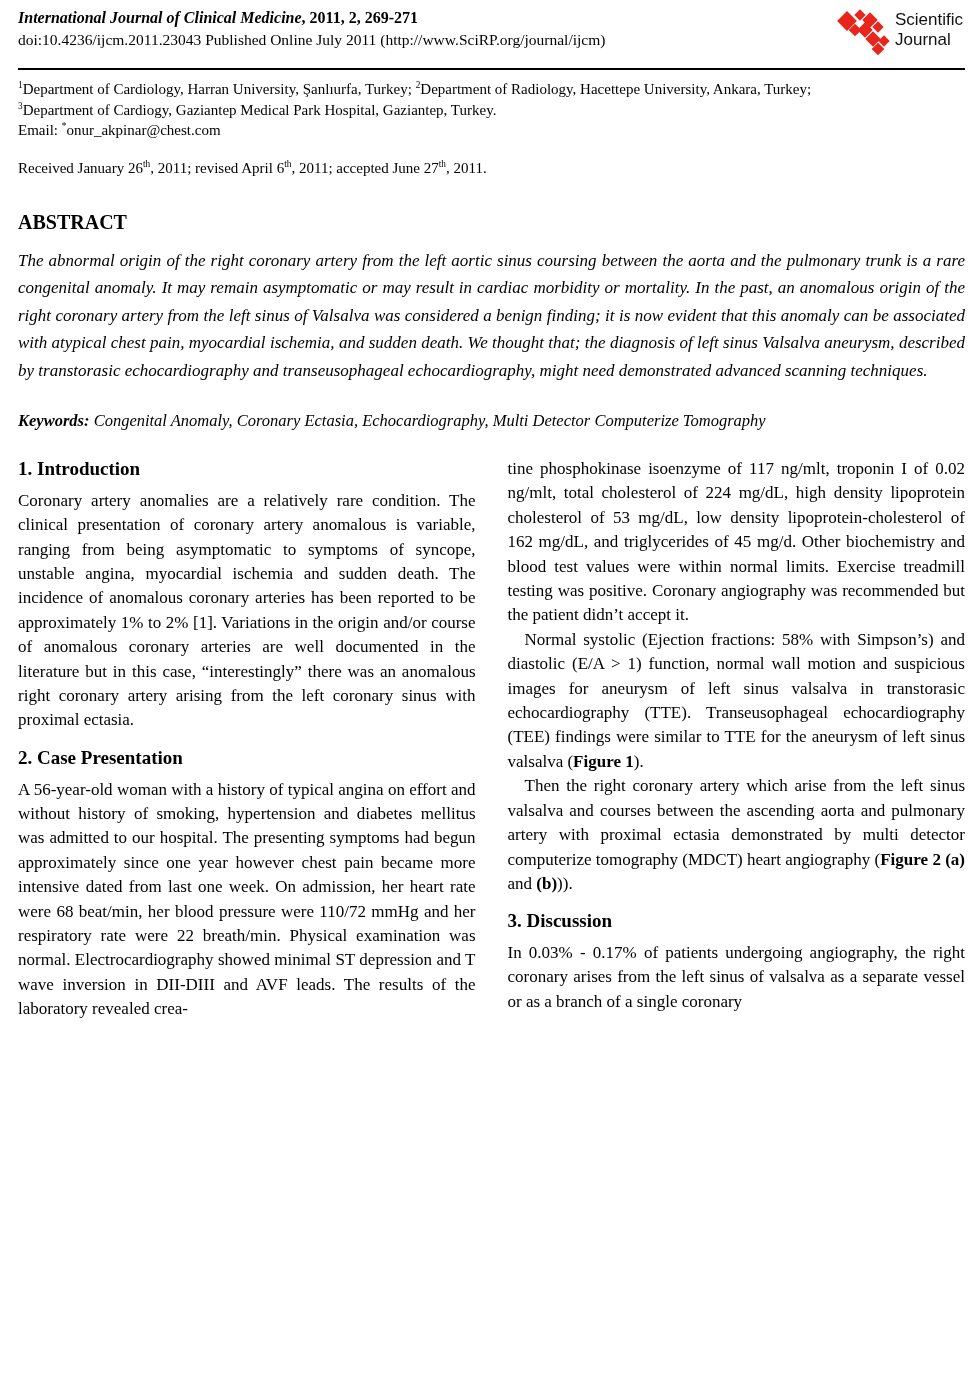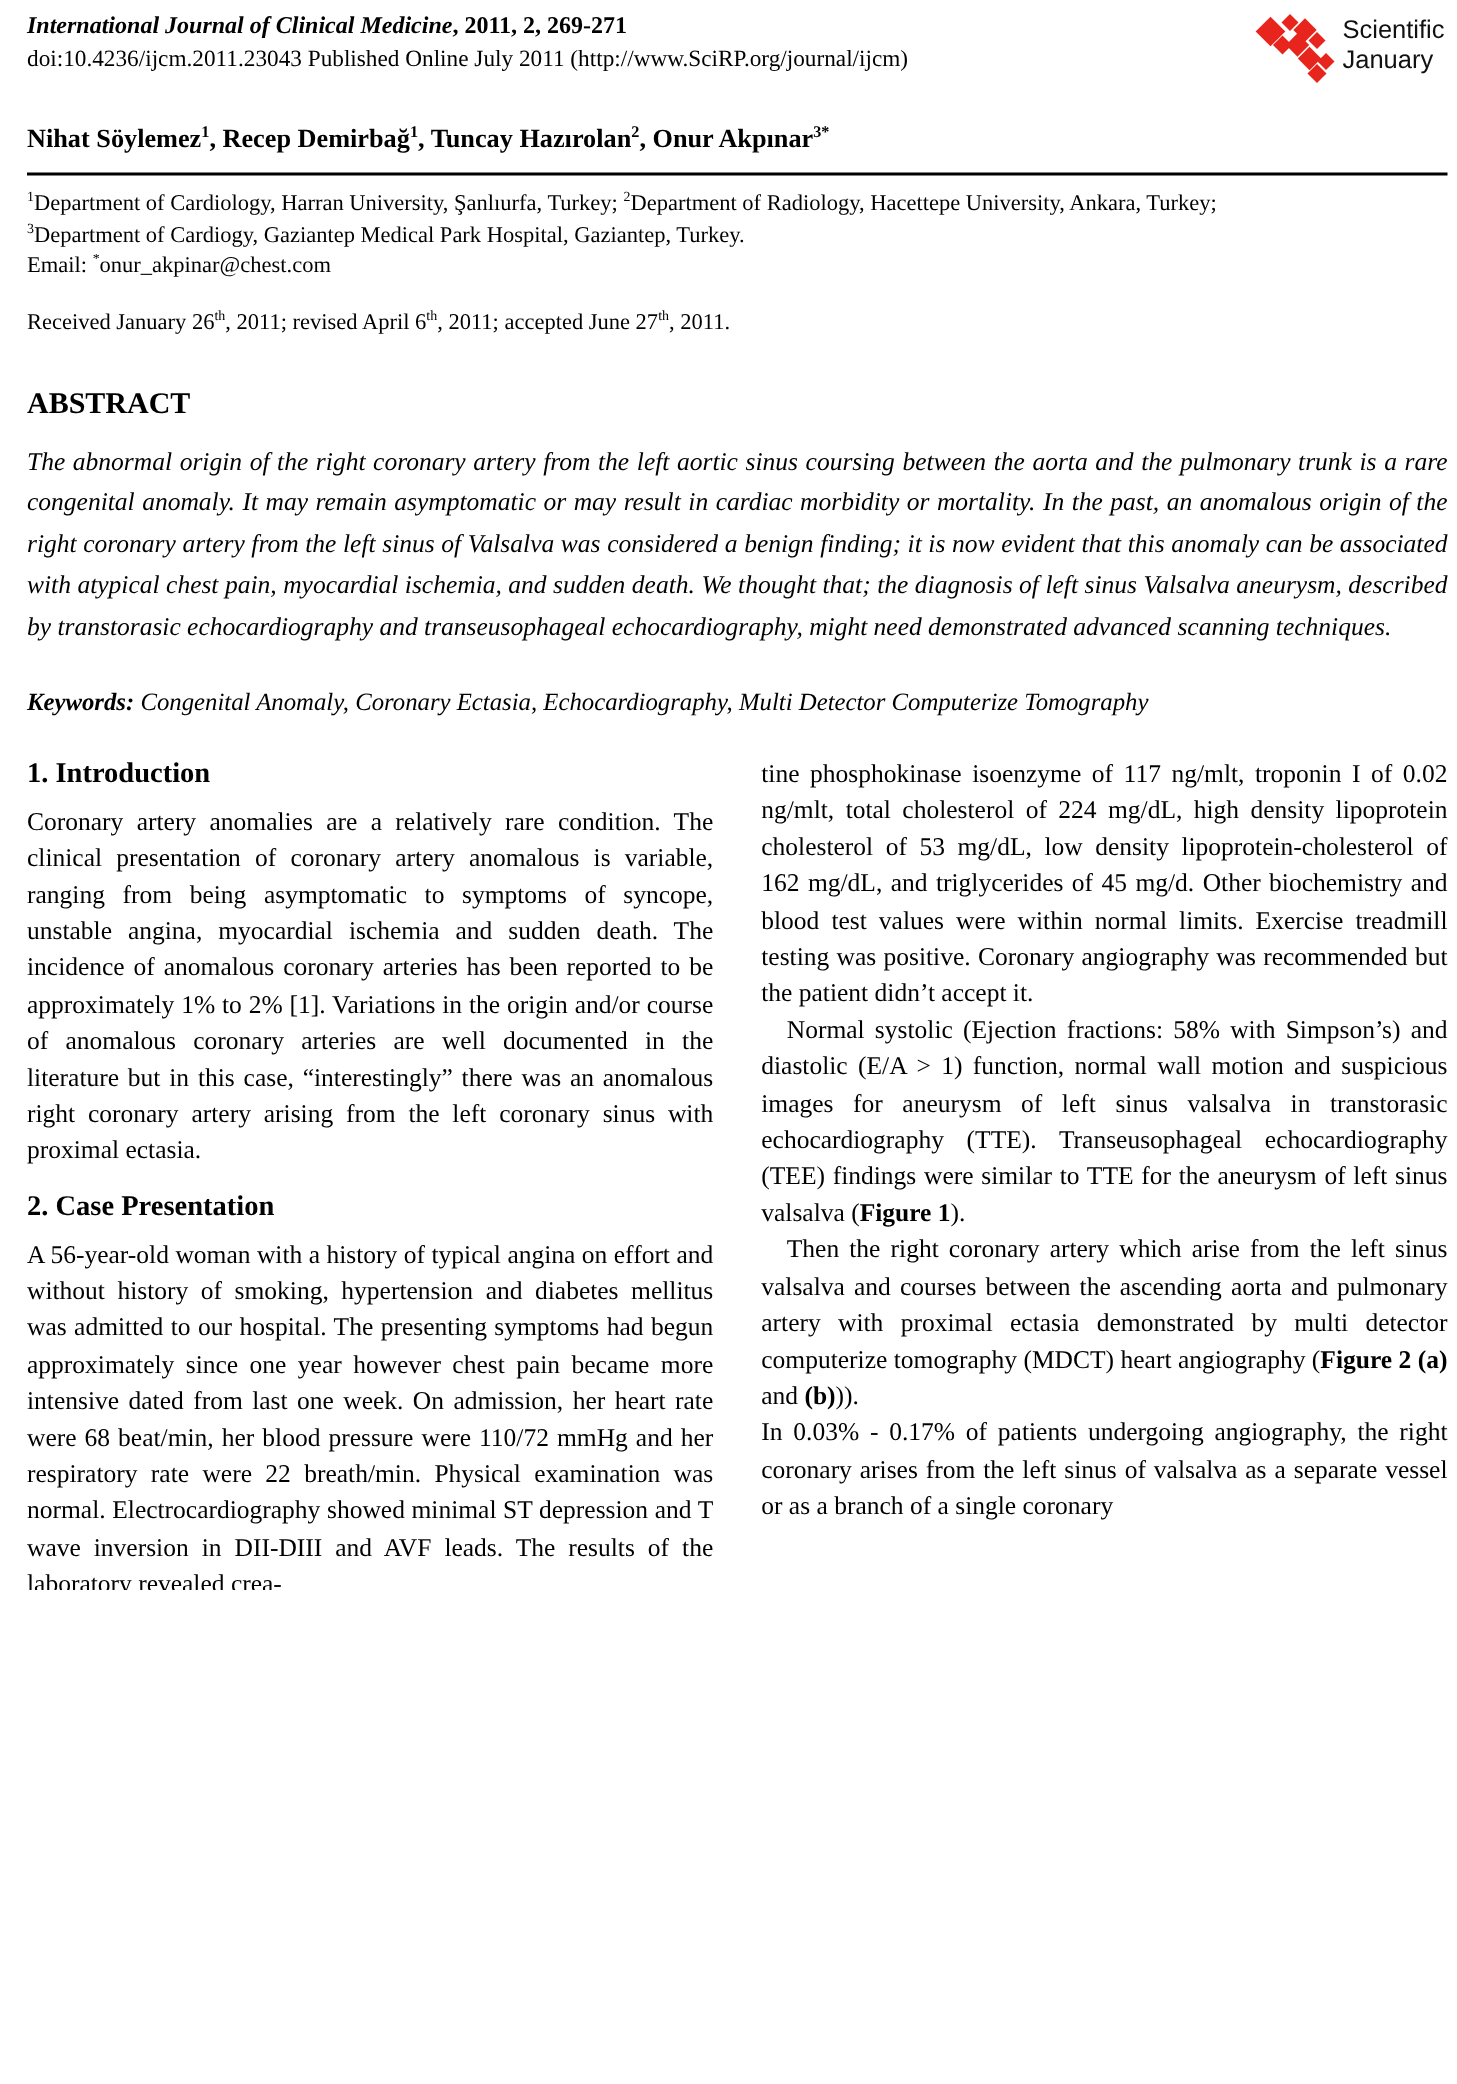--- a/index.html
+++ b/index.html
@@ -68,27 +68,26 @@
           <rect x="-4.5" y="-4.5" width="9" height="9" transform="translate(22,22) rotate(45)" fill="#e8251c"></rect>
           <rect x="-5.5" y="-5.5" width="11" height="11" transform="translate(32,22) rotate(45)" fill="#e8251c"></rect>
           <rect x="-4" y="-4" width="8" height="8" transform="translate(45,19) rotate(45)" fill="#e8251c"></rect>
           <rect x="-5.5" y="-5.5" width="11" height="11" transform="translate(40,31) rotate(45)" fill="#e8251c"></rect>
           <rect x="-4" y="-4" width="8" height="8" transform="translate(51,33) rotate(45)" fill="#e8251c"></rect>
           <rect x="-4.5" y="-4.5" width="9" height="9" transform="translate(45,41) rotate(45)" fill="#e8251c"></rect>
         </g>
       </svg>
       <div class="logo-text">
         <div>Scientific</div>
-        <div>January</div>
+        <div>Journal</div>
       </div>
     </div>
   </div>
 
 
-  <div class="authors"><span>Nihat Söylemez</span><sup>1</sup><span>, Recep Demirbağ</span><sup>1</sup><span>, Tuncay Hazırolan</span><sup>2</sup><span>, Onur Akpınar</span><sup>3*</sup></div>
 
   <hr class="author-rule">
 
   <div class="affils">
     <div><sup>1</sup><span>Department of Cardiology, Harran University, Şanlıurfa, Turkey; </span><sup>2</sup><span>Department of Radiology, Hacettepe University, Ankara, Turkey;</span></div>
     <div><sup>3</sup><span>Department of Cardiogy, Gaziantep Medical Park Hospital, Gaziantep, Turkey.</span></div>
     <div><span>Email: </span><sup>*</sup><span>onur_akpinar@chest.com</span></div>
   </div>
 
   <div class="received"><span>Received January 26</span><sup>th</sup><span>, 2011; revised April 6</span><sup>th</sup><span>, 2011; accepted June 27</span><sup>th</sup><span>, 2011.</span></div>
@@ -102,20 +101,21 @@
     <div class="col">
       <h3 class="sec-h">1. Introduction</h3>
       <p><span>Coronary artery anomalies are a relatively rare condition. The clinical presentation of coronary artery anomalous is variable, ranging from being asymptomatic to symptoms of syncope, unstable angina, myocardial ischemia and sudden death. The incidence of anomalous coronary arteries has been reported to be approximately 1% to 2% [1]. Variations in the origin and/or course of anomalous coronary arteries are well documented in the literature but in this case, “interestingly” there was an anomalous right coronary artery arising from the left coronary sinus with proximal ectasia.</span></p>
       <h3 class="sec-h later">2. Case Presentation</h3>
       <p><span>A 56-year-old woman with a history of typical angina on effort and without history of smoking, hypertension and diabetes mellitus was admitted to our hospital. The presenting symptoms had begun approximately since one year however chest pain became more intensive dated from last one week. On admission, her heart rate were 68 beat/min, her blood pressure were 110/72 mmHg and her respiratory rate were 22 breath/min. Physical examination was normal. Electrocardiography showed minimal ST depression and T wave inversion in DII-DIII and AVF leads. The results of the laboratory revealed crea-</span></p>
     </div>
     <div class="col">
       <p><span>tine phosphokinase isoenzyme of 117 ng/mlt, troponin I of 0.02 ng/mlt, total cholesterol of 224 mg/dL, high density lipoprotein cholesterol of 53 mg/dL, low density lipoprotein-cholesterol of 162 mg/dL, and triglycerides of 45 mg/d. Other biochemistry and blood test values were within normal limits. Exercise treadmill testing was positive. Coronary angiography was recommended but the patient didn’t accept it.</span></p>
       <p class="indent"><span>Normal systolic (Ejection fractions: 58% with Simpson’s) and diastolic (E/A &gt; 1) function, normal wall motion and suspicious images for aneurysm of left sinus valsalva in transtorasic echocardiography (TTE). Transeusophageal echocardiography (TEE) findings were similar to TTE for the aneurysm of left sinus valsalva (</span><span style="font-weight: bold;">Figure 1</span><span>).</span></p>
       <p class="indent"><span>Then the right coronary artery which arise from the left sinus valsalva and courses between the ascending aorta and pulmonary artery with proximal ectasia demonstrated by multi detector computerize tomography (MDCT) heart angiography (</span><span style="font-weight: bold;">Figure 2 (a)</span><span> and </span><span style="font-weight: bold;">(b)</span><span>)).</span></p>
+      <h3 class="sec-h later">3. Discussion</h3>
       <p><span>In 0.03% - 0.17% of patients undergoing angiography, the right coronary arises from the left sinus of valsalva as a separate vessel or as a branch of a single coronary</span></p>
     </div>
   </div>
 
   <div class="footer">
     <span>Copyright © 2011 SciRes.</span>
     <span class="ijcm">IJCM</span>
   </div>
 
 </div>

